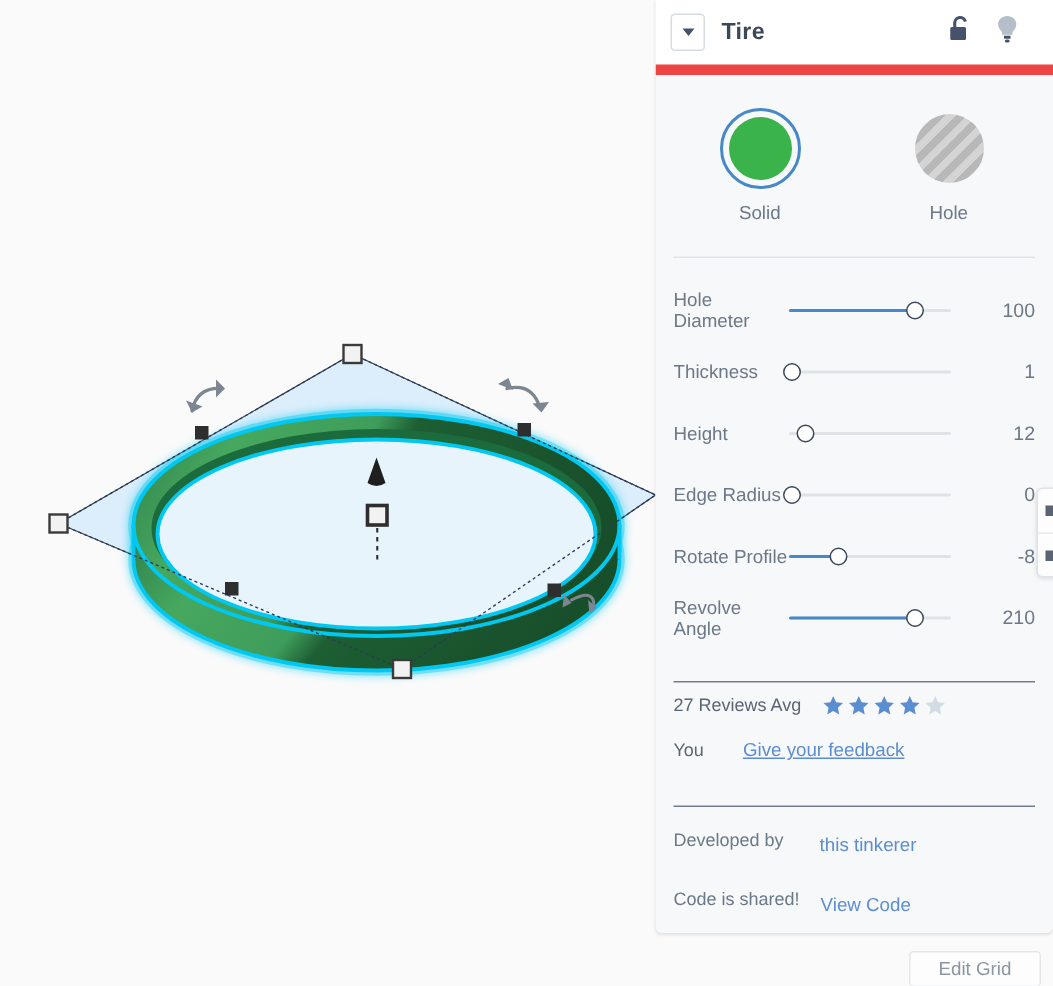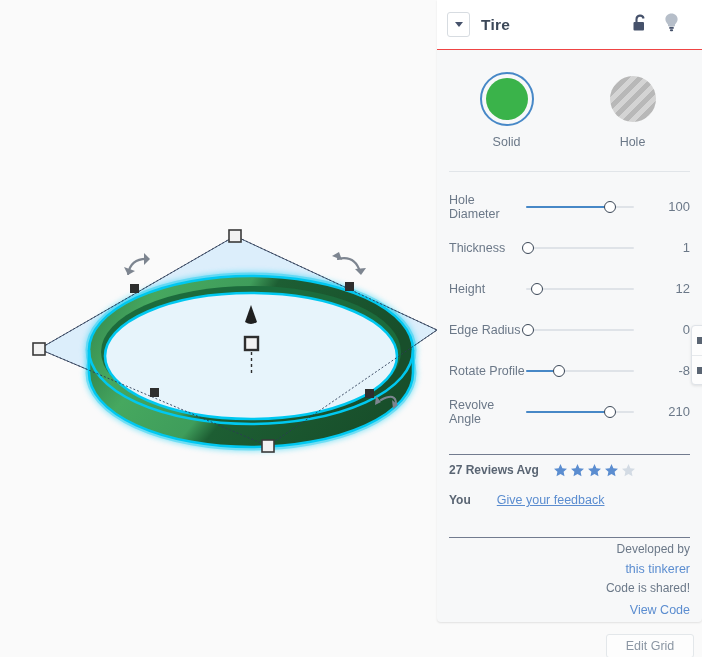--- a/index.html
+++ b/index.html
@@ -23,21 +23,21 @@
     position: absolute; left: 437px; top: 0; width: 265px; height: 622px;
     background: #f7f8f9;
     border-radius: 0 0 4px 4px;
     box-shadow: 0 1px 2px rgba(0,0,0,.10);
     overflow: hidden;
   }
   .panel-header {
     height: 50px; background: #ffffff;
     display: flex; align-items: center;
     padding: 0 22px 0 10px;
-    border-bottom: 1px solid #ef4444;
+    border-bottom: 7px solid #ef4444;
   }
   .dd-btn {
     width: 23px; height: 25px; border: 1px solid #d7dce1; border-radius: 3px;
     background: #fff; display: flex; align-items: center; justify-content: center;
     cursor: pointer; flex: 0 0 auto;
   }
   .dd-btn .caret {
     width: 0; height: 0; border-left: 4.5px solid transparent;
     border-right: 4.5px solid transparent; border-top: 5.5px solid #46526b;
   }
@@ -99,29 +99,29 @@
   }
   .slider-value {
     width: 34px; text-align: right; font-size: 13px; color: #6b7888;
     flex: 0 0 auto;
   }
 
   
   .meta { padding: 0 12px; }
   .meta-row { display: flex; align-items: center; height: 30px; }
   .meta-key { font-size: 12px; color: #6b7888; }
-  .meta-key.bold { font-weight: bold; color: #5a6573; }
+  .meta-key.bold { font-weight: normal; color: #5a6573; }
   .stars { margin-left: 14px; display: flex; gap: 2px; }
   .meta-link {
     font-size: 12.5px; color: #5b8dd0; cursor: pointer;
   }
   .meta-link.m1 { margin-left: 26px; text-decoration: underline; }
   .meta-link.m2 { margin-left: 24px; margin-top: 6px; }
   .meta-link.m3 { margin-left: 14px; margin-top: 8px; }
-  .meta-row.tall { height: 39px; align-items: flex-end; padding-top: 4px; flex-direction: column; }
+  .meta-row.tall { height: 39px; align-items: center; padding-top: 4px; }
 
   
   #edge-tool {
     position: absolute; left: 691px; top: 325px; width: 26px; height: 60px;
     background: #fdfdfd; border: 1px solid #dfe3e8; border-radius: 4px;
     box-shadow: 0 1px 3px rgba(0,0,0,.10);
   }
   #edge-tool .et-item {
     height: 29px; display: flex; align-items: center; padding-left: 5px;
   }

